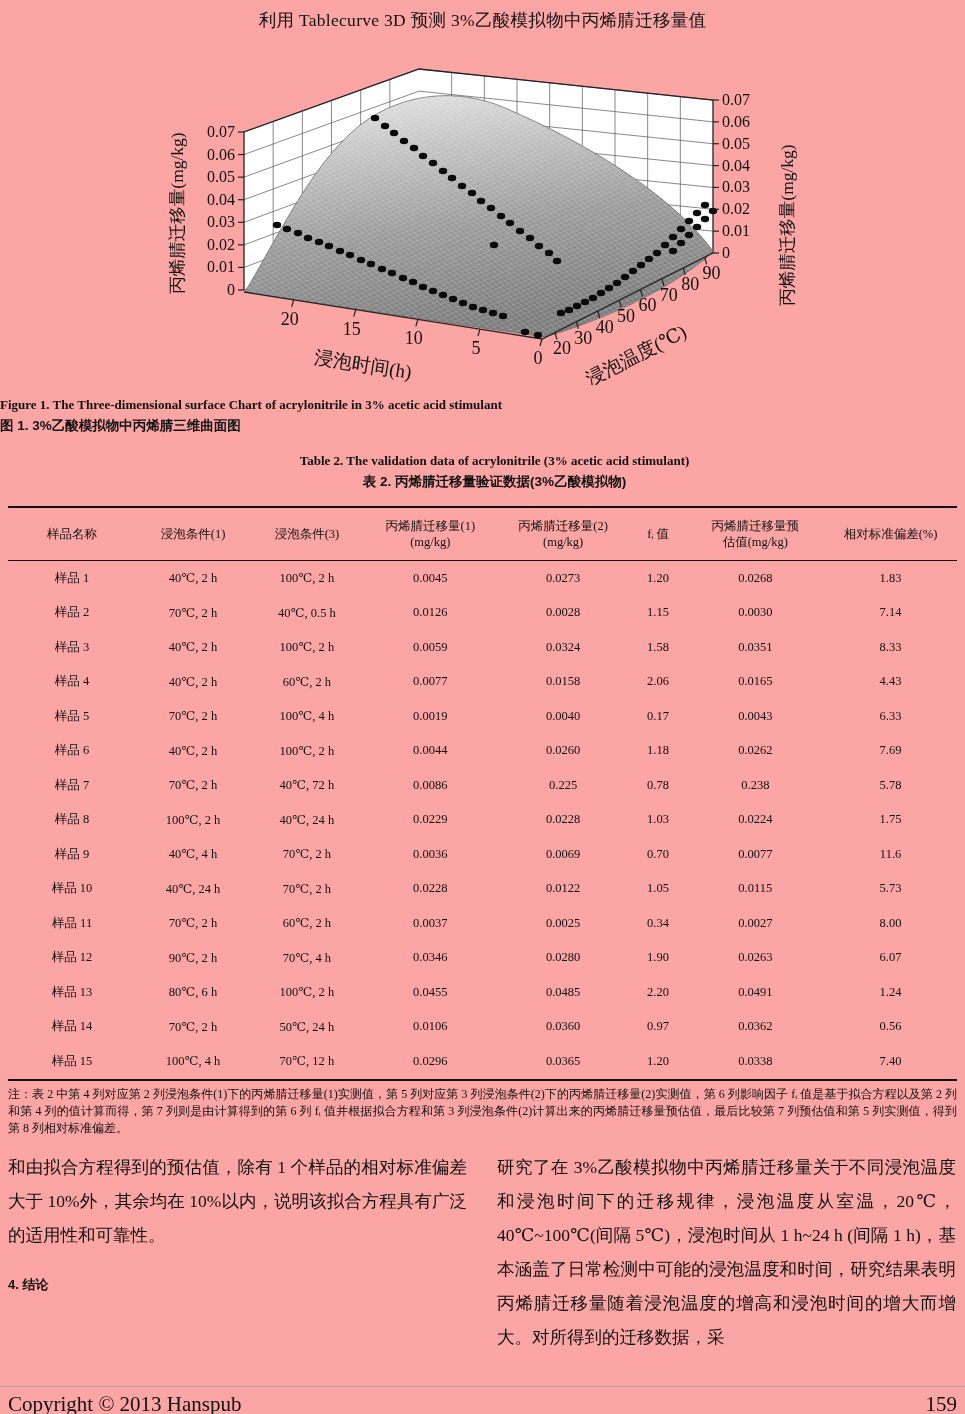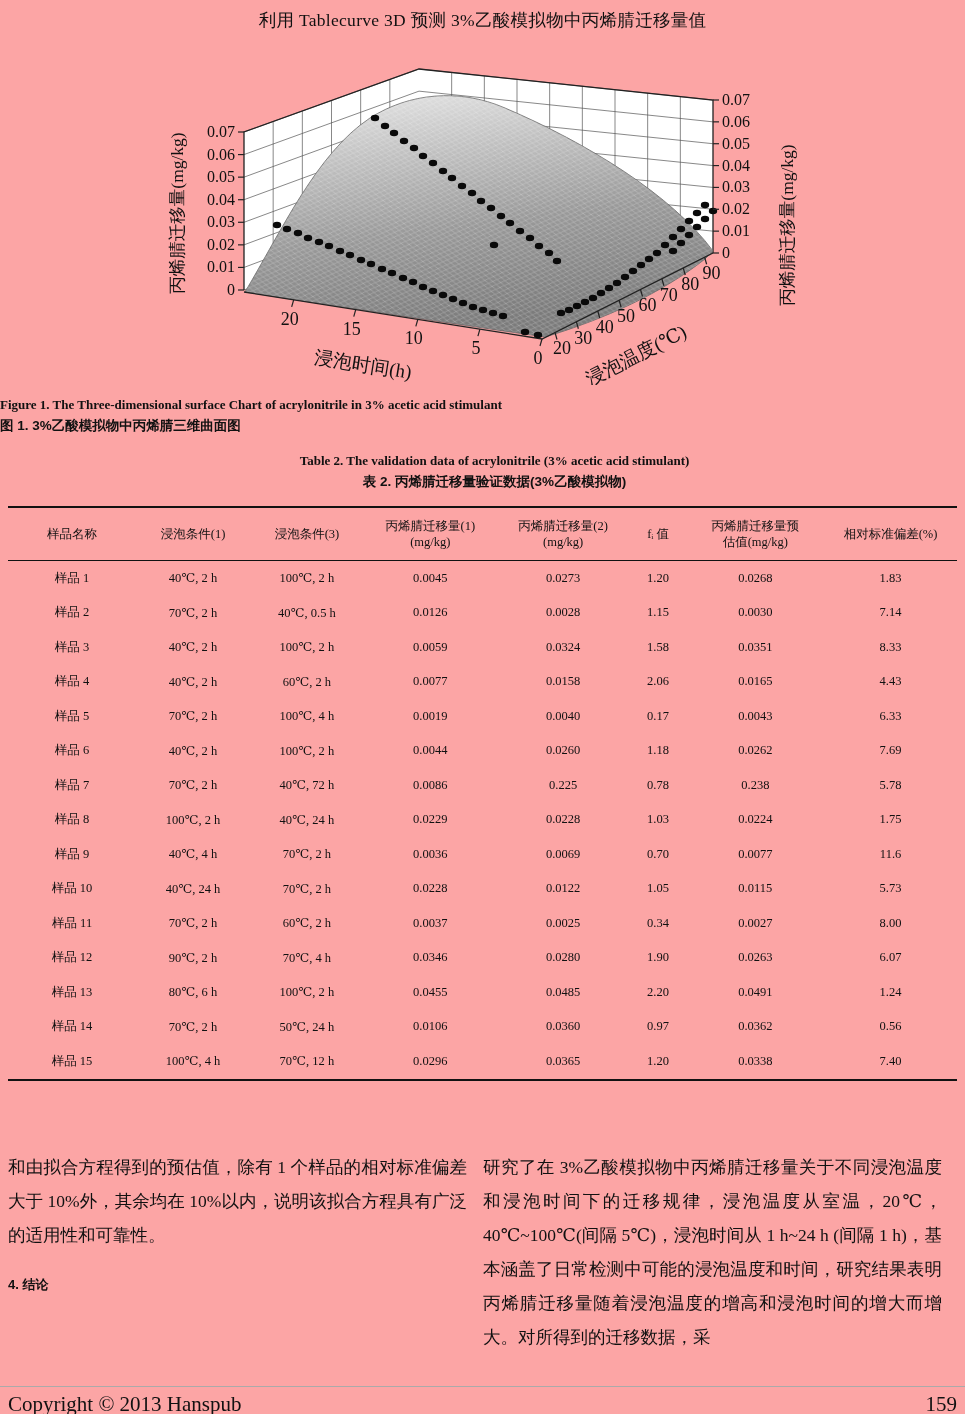--- a/index.html
+++ b/index.html
@@ -12,21 +12,21 @@
   #tab-caption{top:450px;left:12px;width:100%;text-align:center;font-weight:bold;}
   .cap-en{font-size:13px;line-height:21px;}
   .cap-zh{font-size:13.5px;line-height:21px;font-family:"Liberation Sans","DejaVu Sans",sans-serif;font-weight:bold;}
   #table-wrap{top:506px;left:8px;width:949px;}
   table{border-collapse:collapse;table-layout:fixed;width:100%;font-size:12.5px;}
   table{border-top:2px solid #111;border-bottom:2px solid #111;}
   thead tr{border-bottom:1.5px solid #111;}
   th{font-weight:normal;height:52px;line-height:16px;white-space:pre-line;vertical-align:middle;padding:0 2px;}
   td{height:34.5px;text-align:center;vertical-align:middle;padding:0 2px;}
   #note{top:1086px;left:8px;width:949px;font-size:12px;line-height:17px;text-align:justify;}
-  #body-cols{top:1150px;left:8px;width:949px;display:flex;gap:16px;}
+  #body-cols{top:1150px;left:8px;width:949px;display:flex;gap:30px;}
   .col{width:459px;font-size:17.5px;line-height:34px;text-align:justify;}
   .col p{margin:0;}
   #section-heading{font-family:"Liberation Sans","DejaVu Sans",sans-serif;font-weight:bold;font-size:13px;line-height:26px;margin:20px 0 18px 0;text-align:left;}
   .indent{text-indent:2.2em;}
   #foot-line{top:1386px;left:0;width:965px;border-top:1px solid #aaa;height:0;}
   #footer{top:1392px;left:8px;width:949px;display:flex;justify-content:space-between;font-size:21px;}
   svg text{font-family:"Liberation Serif","DejaVu Serif",serif;fill:#111;}
 </style>
 </head>
 <body>
@@ -406,20 +406,21 @@
             <td>0.0296</td>
             <td>0.0365</td>
             <td>1.20</td>
             <td>0.0338</td>
             <td>7.40</td>
           </tr>
         </tbody>
     </table>
   </div>
 
+  <div id="note" class="abs">注：表 2 中第 4 列对应第 2 列浸泡条件(1)下的丙烯腈迁移量(1)实测值，第 5 列对应第 3 列浸泡条件(2)下的丙烯腈迁移量(2)实测值，第 6 列影响因子 fᵢ 值是基于拟合方程以及第 2 列和第 4 列的值计算而得，第 7 列则是由计算得到的第 6 列 fᵢ 值并根据拟合方程和第 3 列浸泡条件(2)计算出来的丙烯腈迁移量预估值，最后比较第 7 列预估值和第 5 列实测值，得到第 8 列相对标准偏差。</div>
 
   <div id="body-cols" class="abs">
     <div class="col">
       <p>和由拟合方程得到的预估值，除有 1 个样品的相对标准偏差大于 10%外，其余均在 10%以内，说明该拟合方程具有广泛的适用性和可靠性。</p>
       <div id="section-heading">4. 结论</div>
     </div>
     <div class="col">
       <p>研究了在 3%乙酸模拟物中丙烯腈迁移量关于不同浸泡温度和浸泡时间下的迁移规律，浸泡温度从室温，20℃，40℃~100℃(间隔 5℃)，浸泡时间从 1 h~24 h (间隔 1 h)，基本涵盖了日常检测中可能的浸泡温度和时间，研究结果表明丙烯腈迁移量随着浸泡温度的增高和浸泡时间的增大而增大。对所得到的迁移数据，采</p>
     </div>
   </div>

